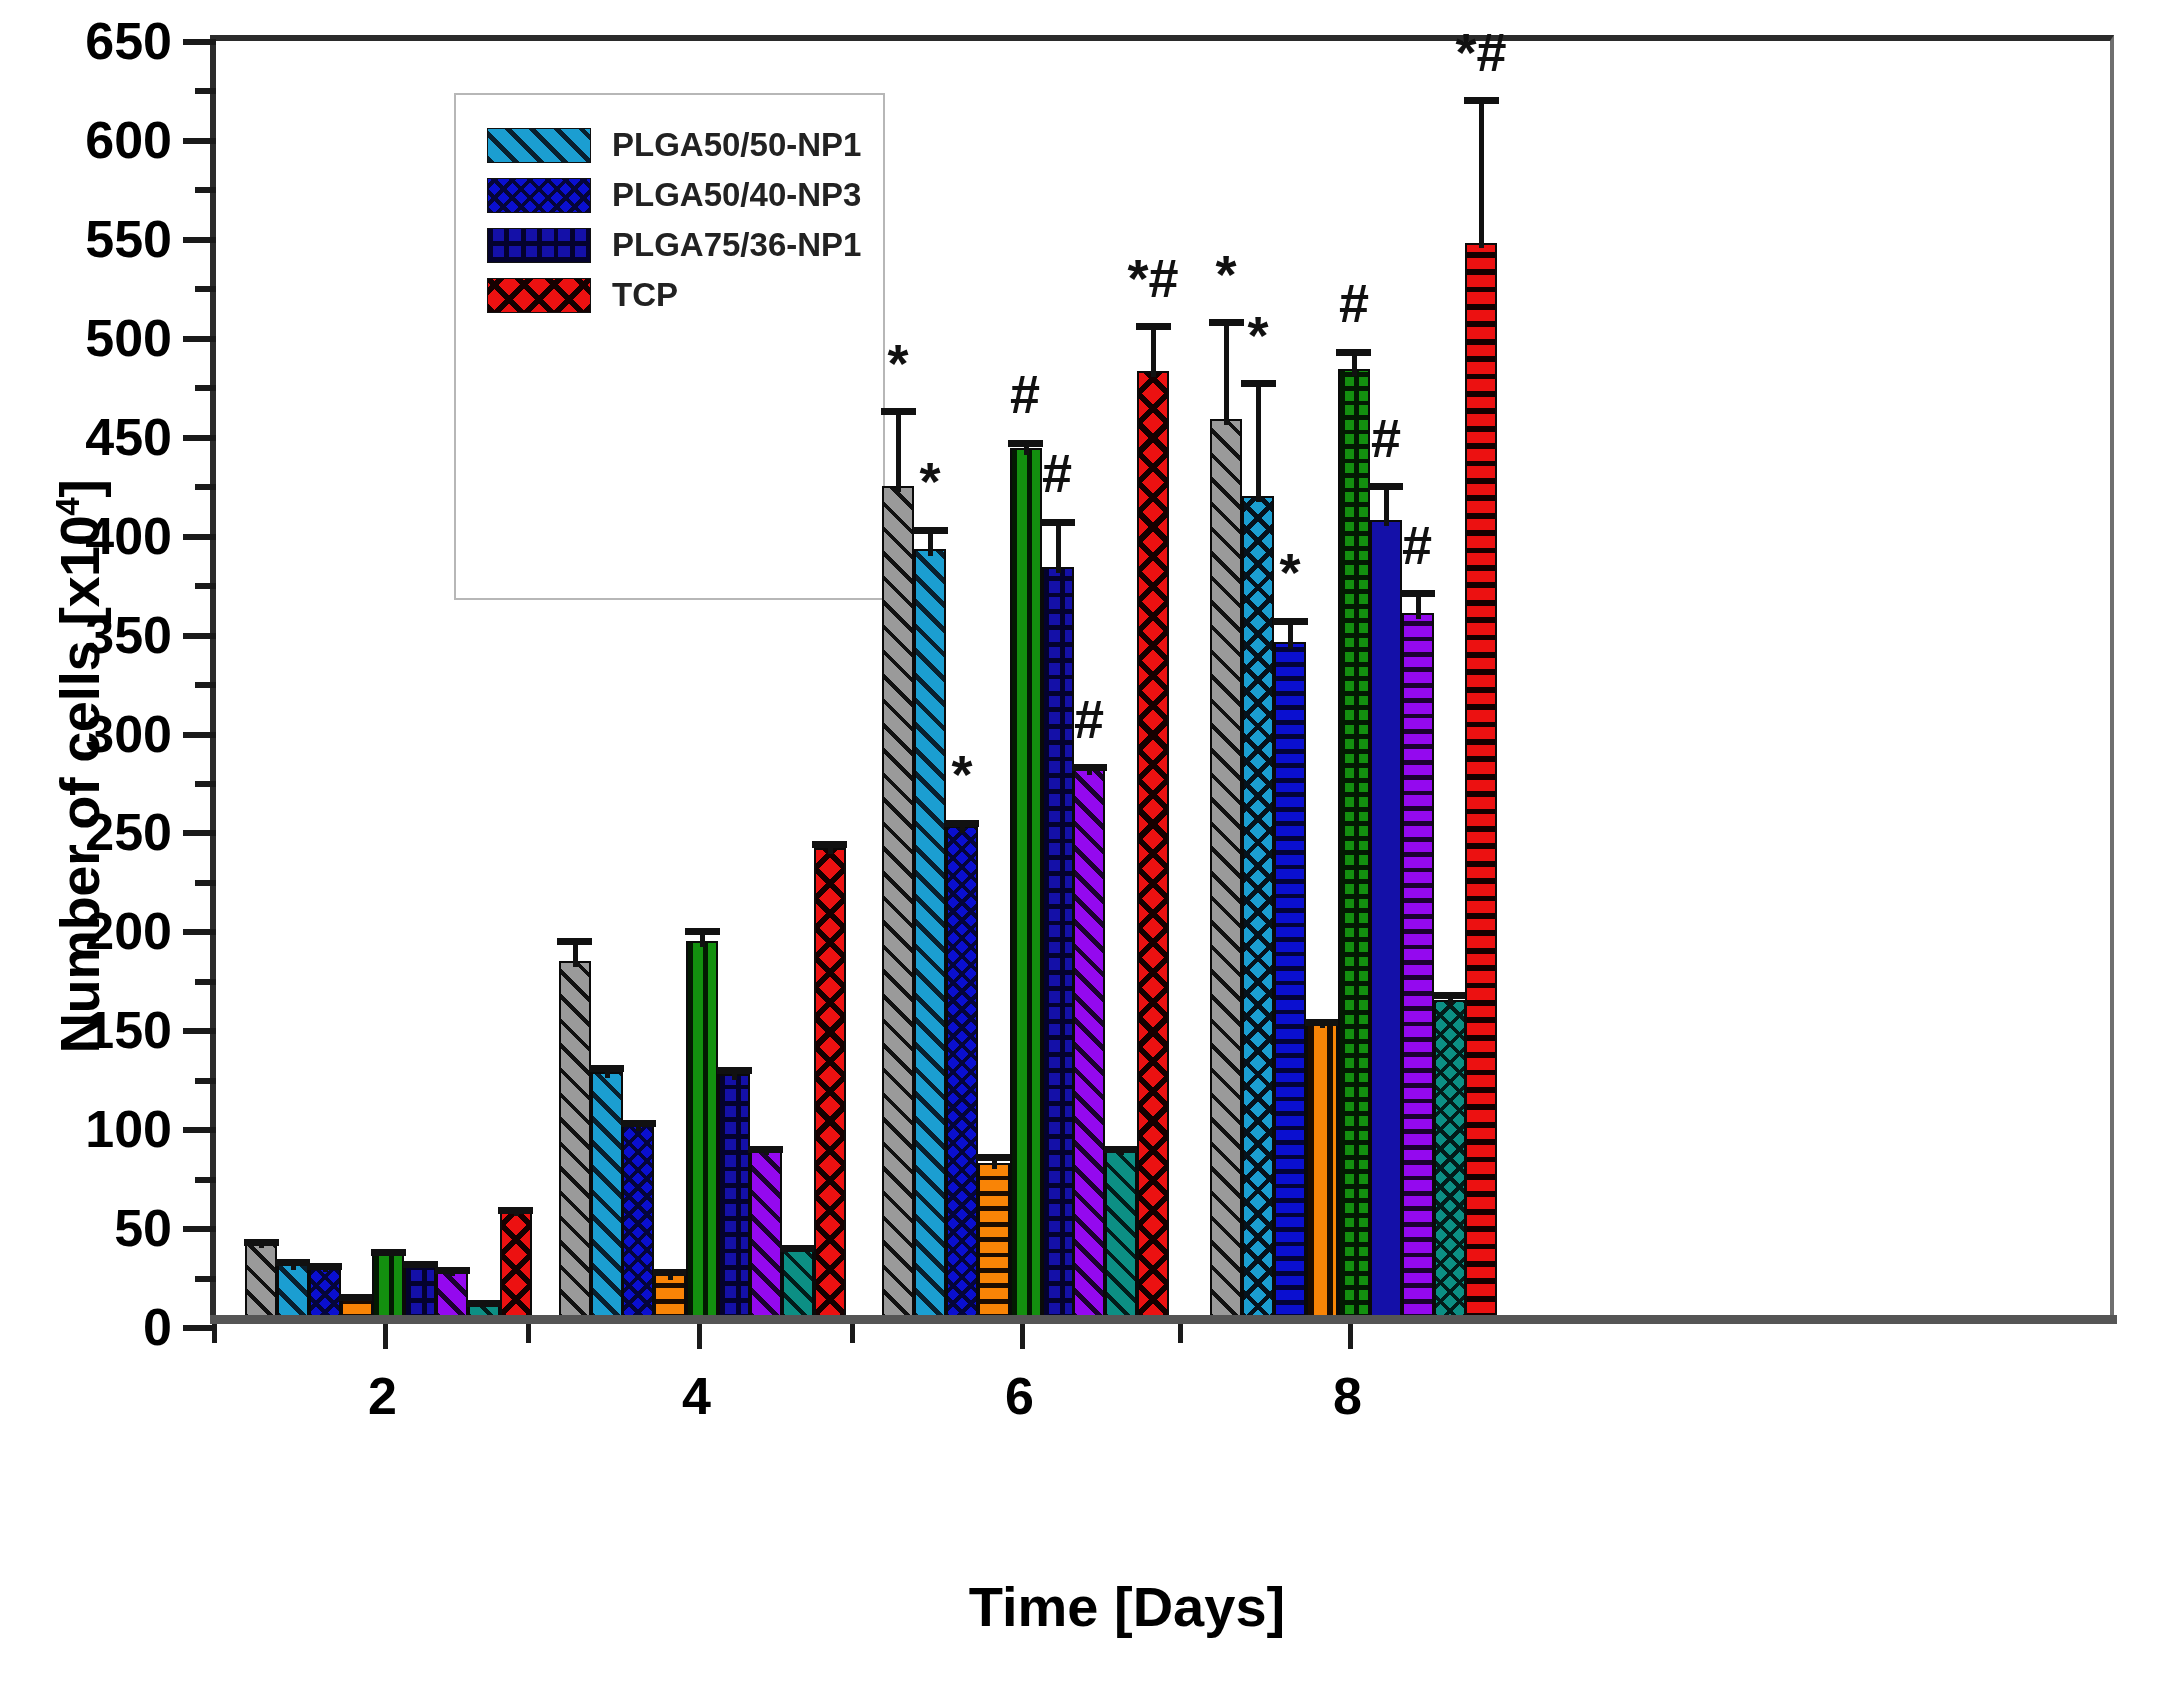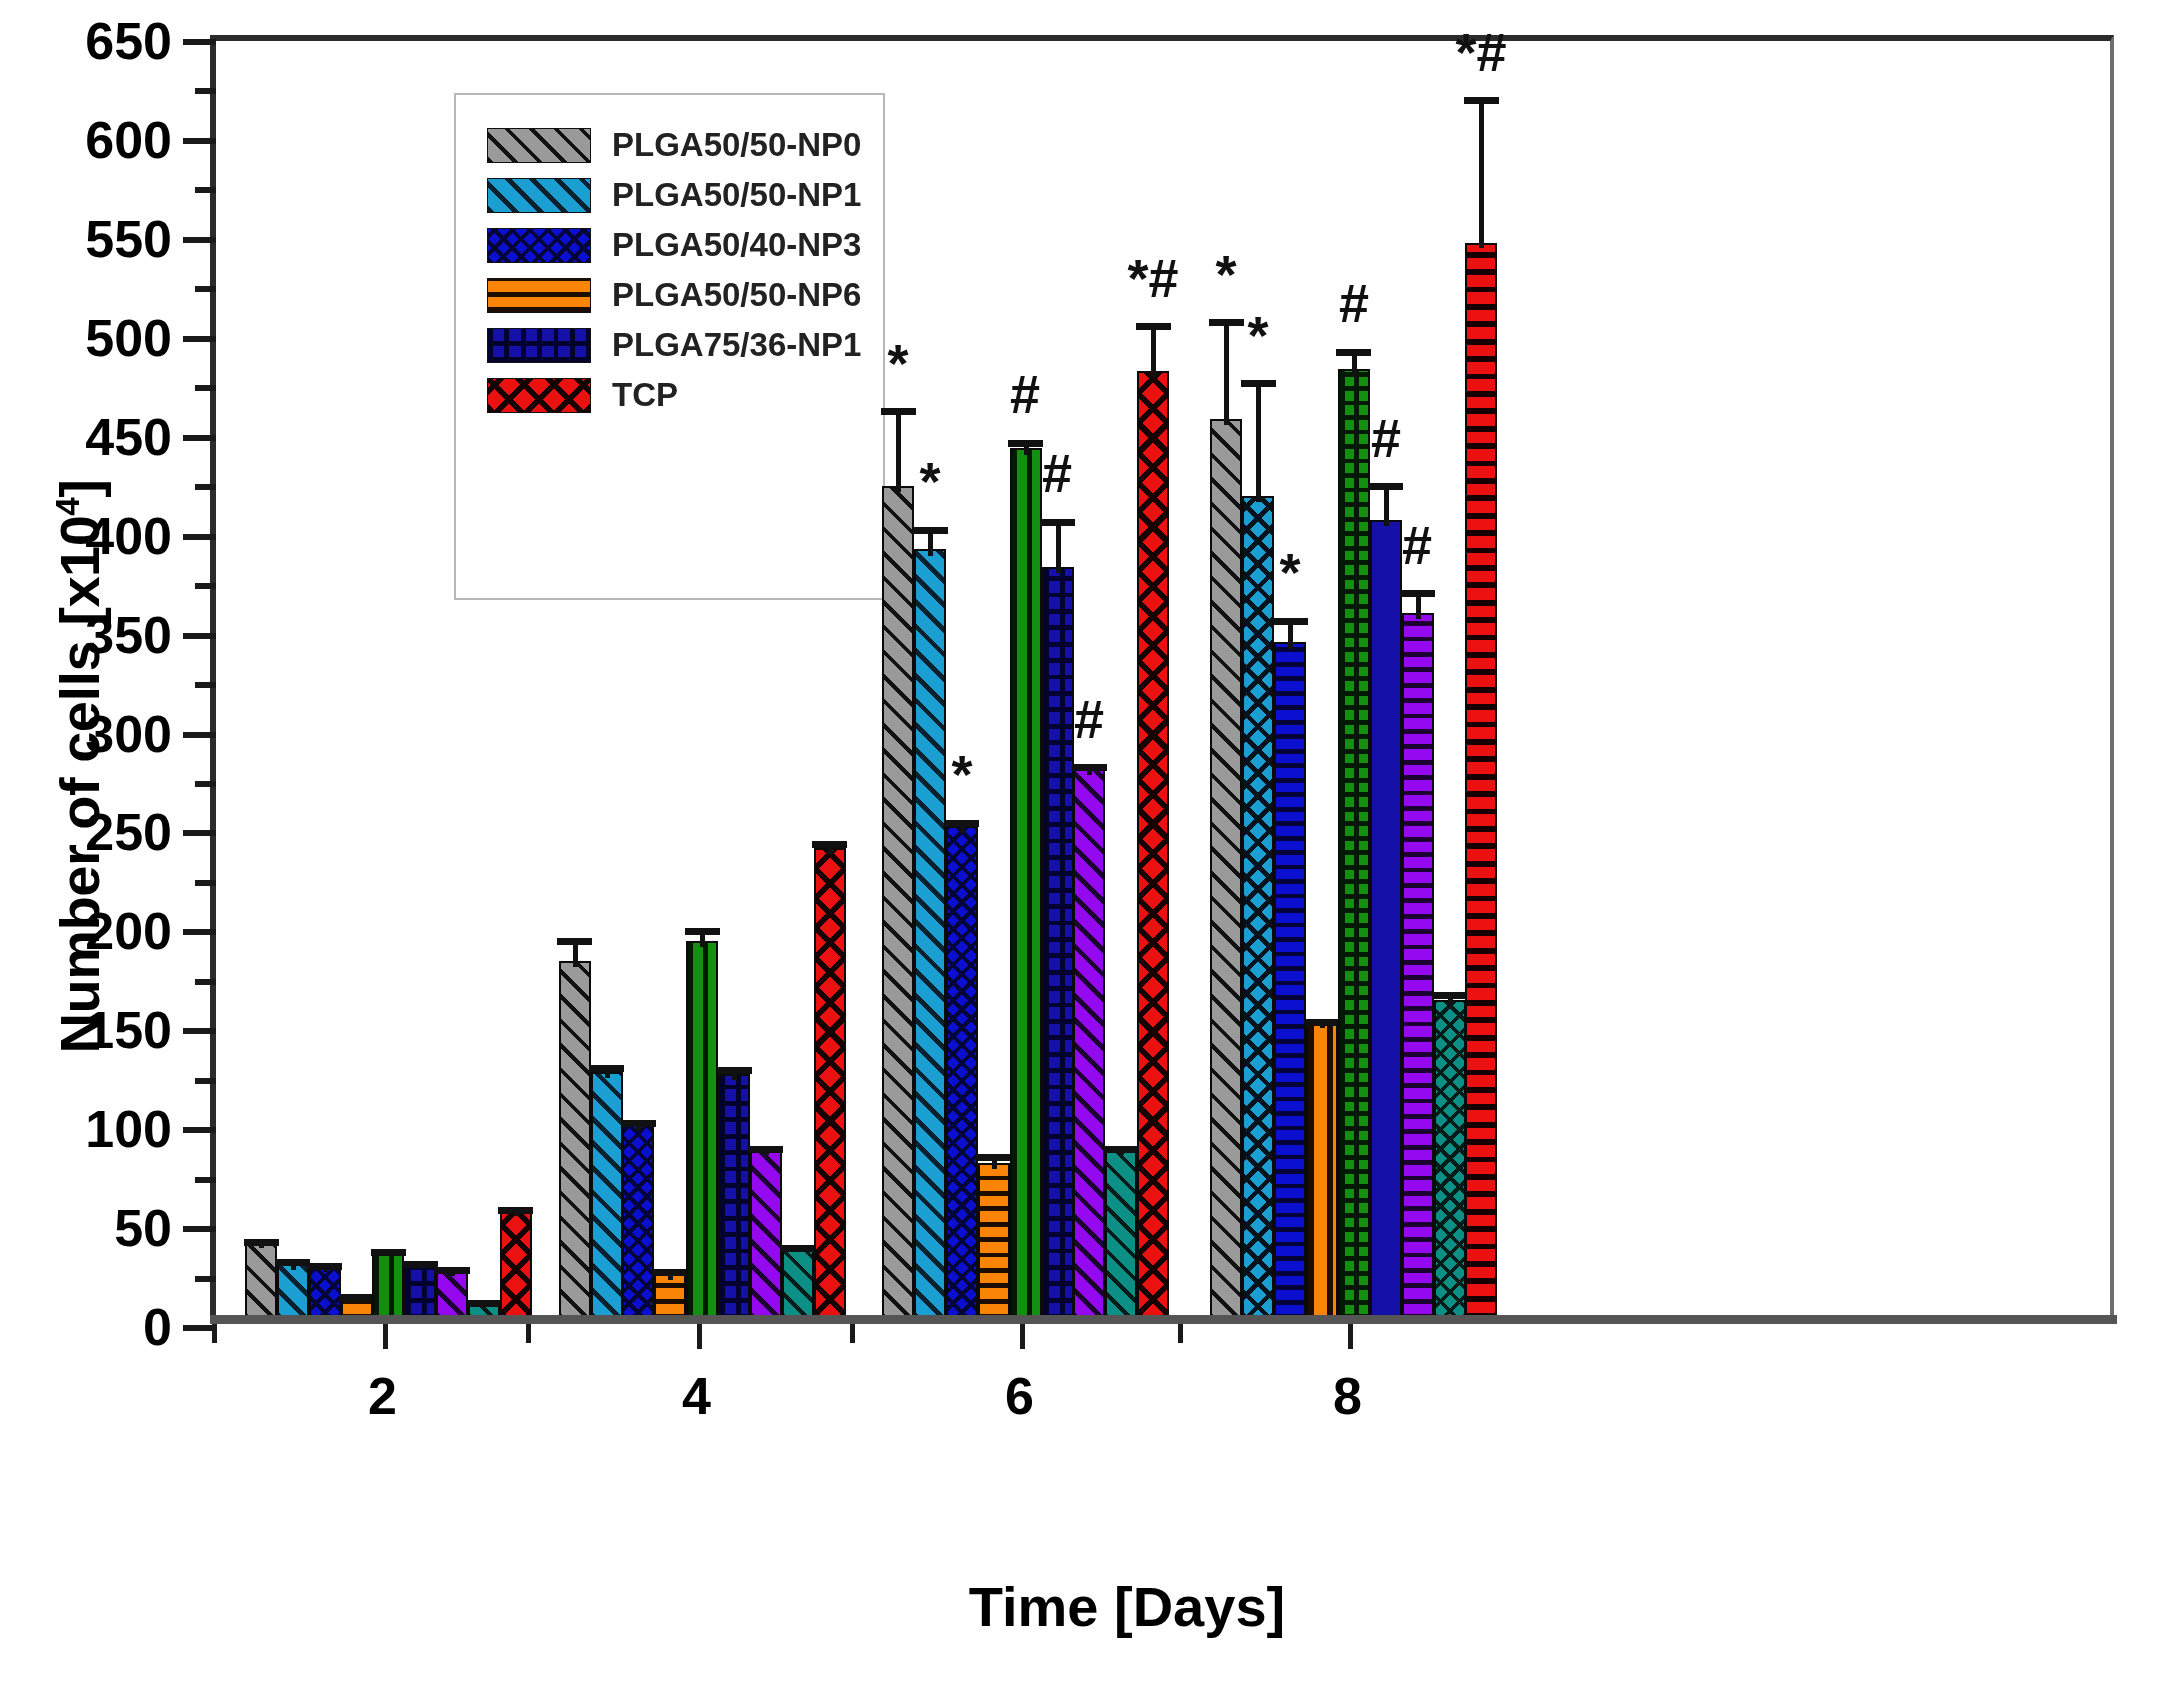--- a/index.html
+++ b/index.html
@@ -157,34 +157,26 @@
   <div id="ylabel">
     <span>Number of cells [x10</span><sup>4</sup><span>]</span>
   </div>
 
   <div id="xlabel">Time [Days]</div>
 
   <div id="plot">
 
     <div id="legend">
       <div class="lgrow">
-        <span class="lgswatch p-diag-grey"></span>
-        <span class="lglabel">PLGA50/50-NP0</span>
-      </div>
-      <div class="lgrow">
         <span class="lgswatch p-diag-cyan"></span>
         <span class="lglabel">PLGA50/50-NP1</span>
       </div>
       <div class="lgrow">
         <span class="lgswatch p-dot-blue"></span>
         <span class="lglabel">PLGA50/40-NP3</span>
-      </div>
-      <div class="lgrow">
-        <span class="lgswatch p-horz-orange"></span>
-        <span class="lglabel">PLGA50/50-NP6</span>
       </div>
       <div class="lgrow">
         <span class="lgswatch p-grid-navy"></span>
         <span class="lglabel">PLGA75/36-NP1</span>
       </div>
       <div class="lgrow">
         <span class="lgswatch p-cross-red"></span>
         <span class="lglabel">TCP</span>
       </div>
     </div>

